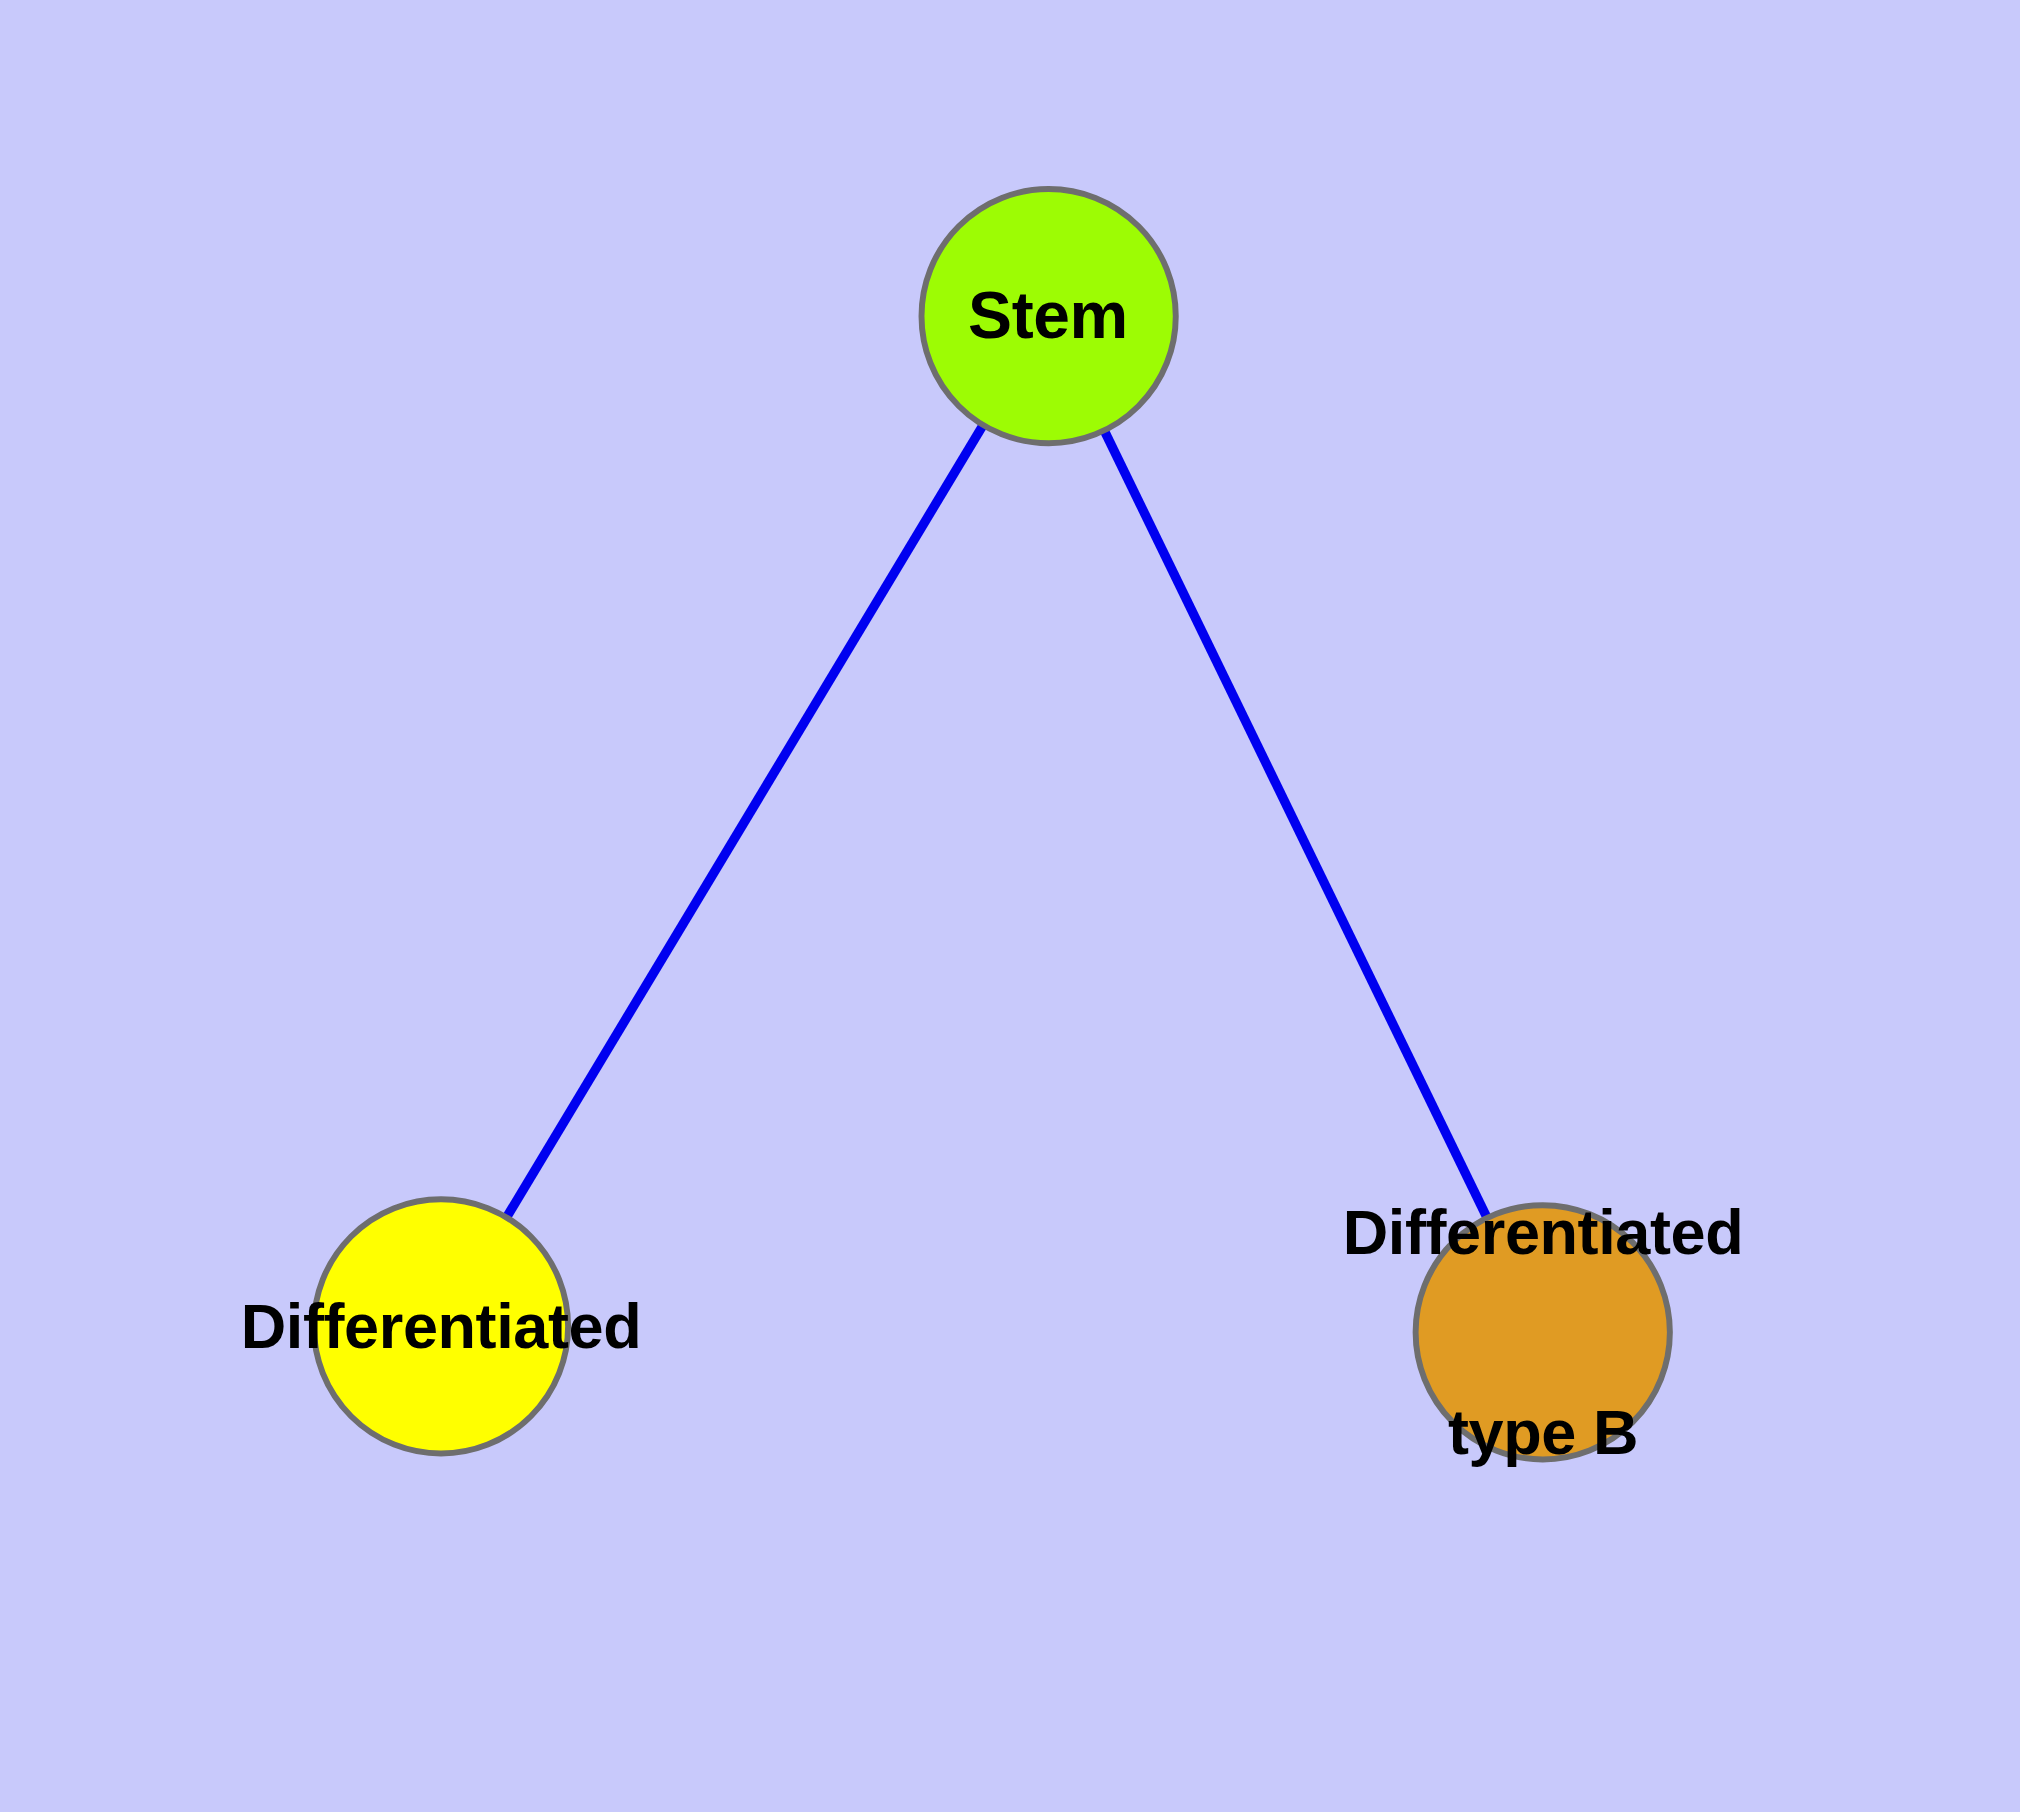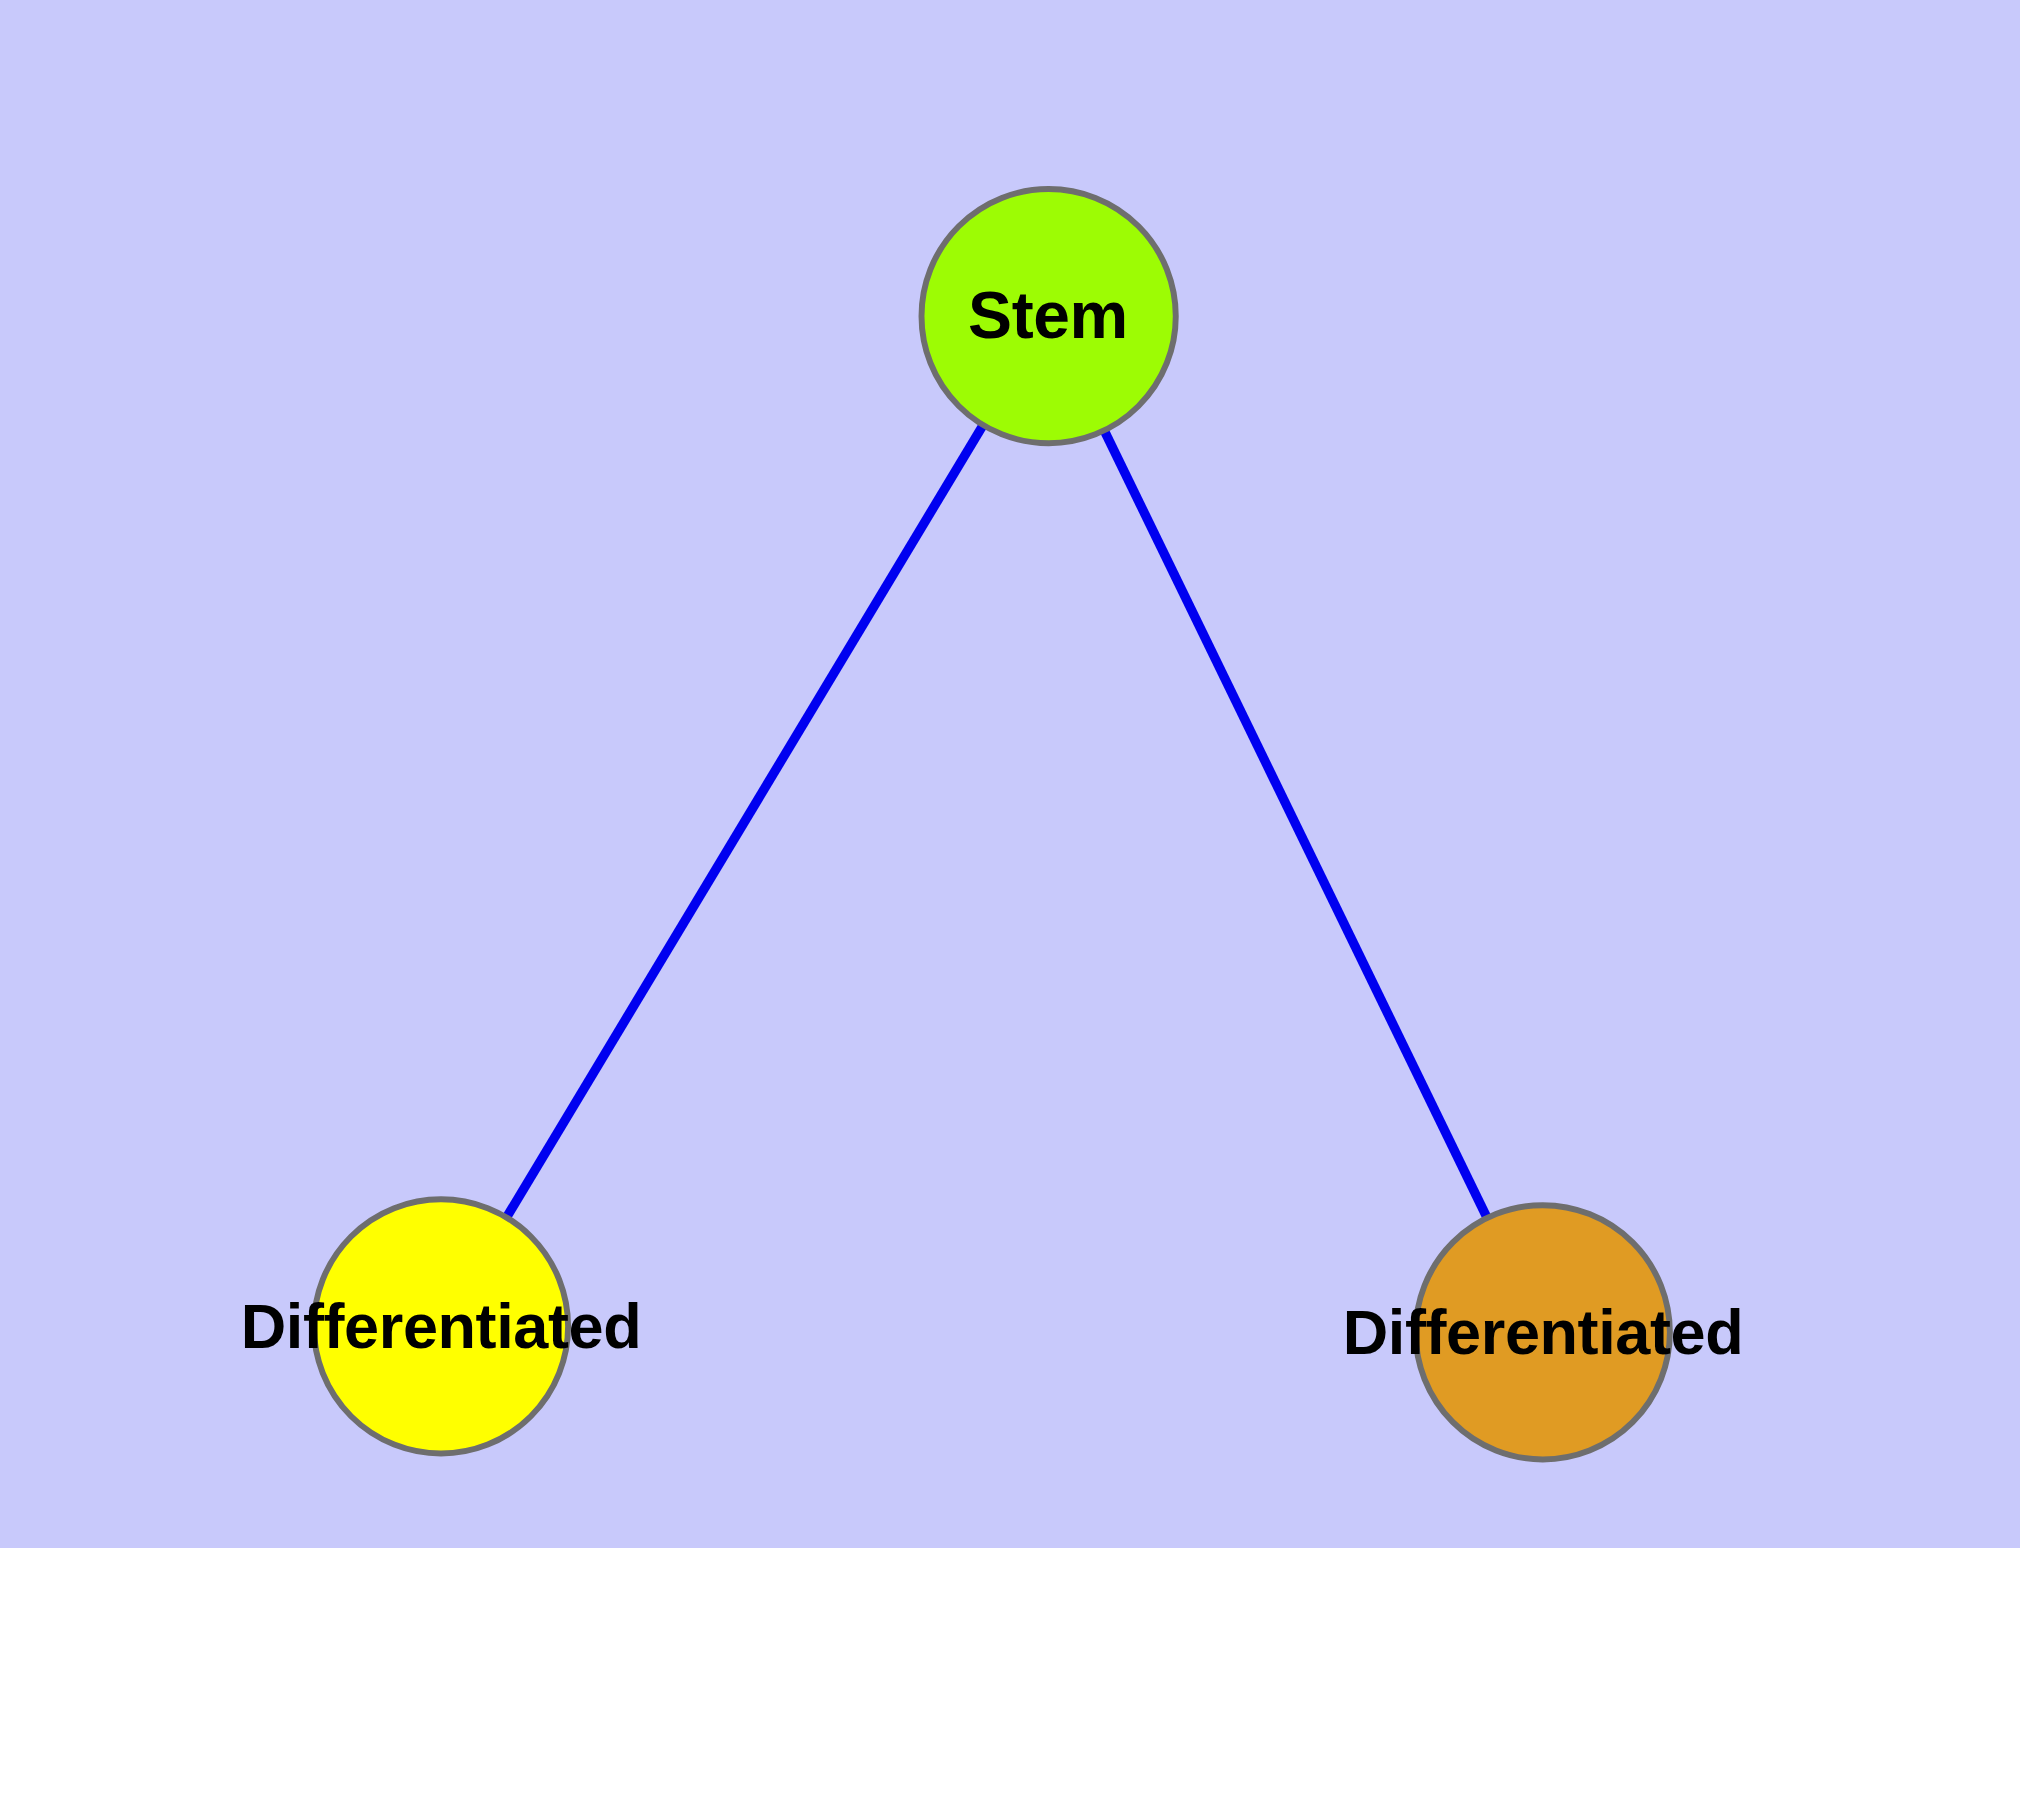--- a/index.html
+++ b/index.html
@@ -53,21 +53,21 @@
   }
   #label-typeb {
     font-size: 63px;
     left: 1543px;
     top: 1330px;
   }
 </style>
 </head>
 <body>
 
-<div id="stage" style="width: 2021px; height: 1548px;">
+<div id="stage" style="width: 2021px; height: 1812px;">
 
   <div id="canvas-bg" style="width: 2021px; height: 1812px; background: rgb(200, 201, 251);"></div>
 
   <svg id="graph-svg" viewBox="0 0 2384 2138" xmlns="http://www.w3.org/2000/svg" style="width: 2021px; height: 1812px;">
 
     <rect id="bg-rect" x="0" y="0" width="2384" height="2138" fill="#c8c9fb"></rect>
 
     <g id="edges-group">
       <line id="edge-stem-diff-a" x1="1237" y1="373" x2="520" y2="1565" stroke="#0000f0" stroke-width="11" stroke-linecap="butt"></line>
       <line id="edge-stem-diff-b" x1="1237" y1="373" x2="1820" y2="1572" stroke="#0000f0" stroke-width="11" stroke-linecap="butt"></line>
@@ -83,16 +83,17 @@
   <div class="node-label" id="label-stem" style="left: 1048px; top: 316px; color: rgb(0, 0, 0);">
     <div>Stem</div>
   </div>
 
   <div class="node-label" id="label-typea" style="left: 441px; top: 1326px; color: rgb(0, 0, 0);">
     <div>Differentiated</div>
   </div>
 
   <div class="node-label" id="label-typeb" style="left: 1543px; top: 1332px; color: rgb(0, 0, 0);">
     <div>Differentiated</div>
+    <div>type B</div>
   </div>
 
 </div>
 
 
 </body></html>

